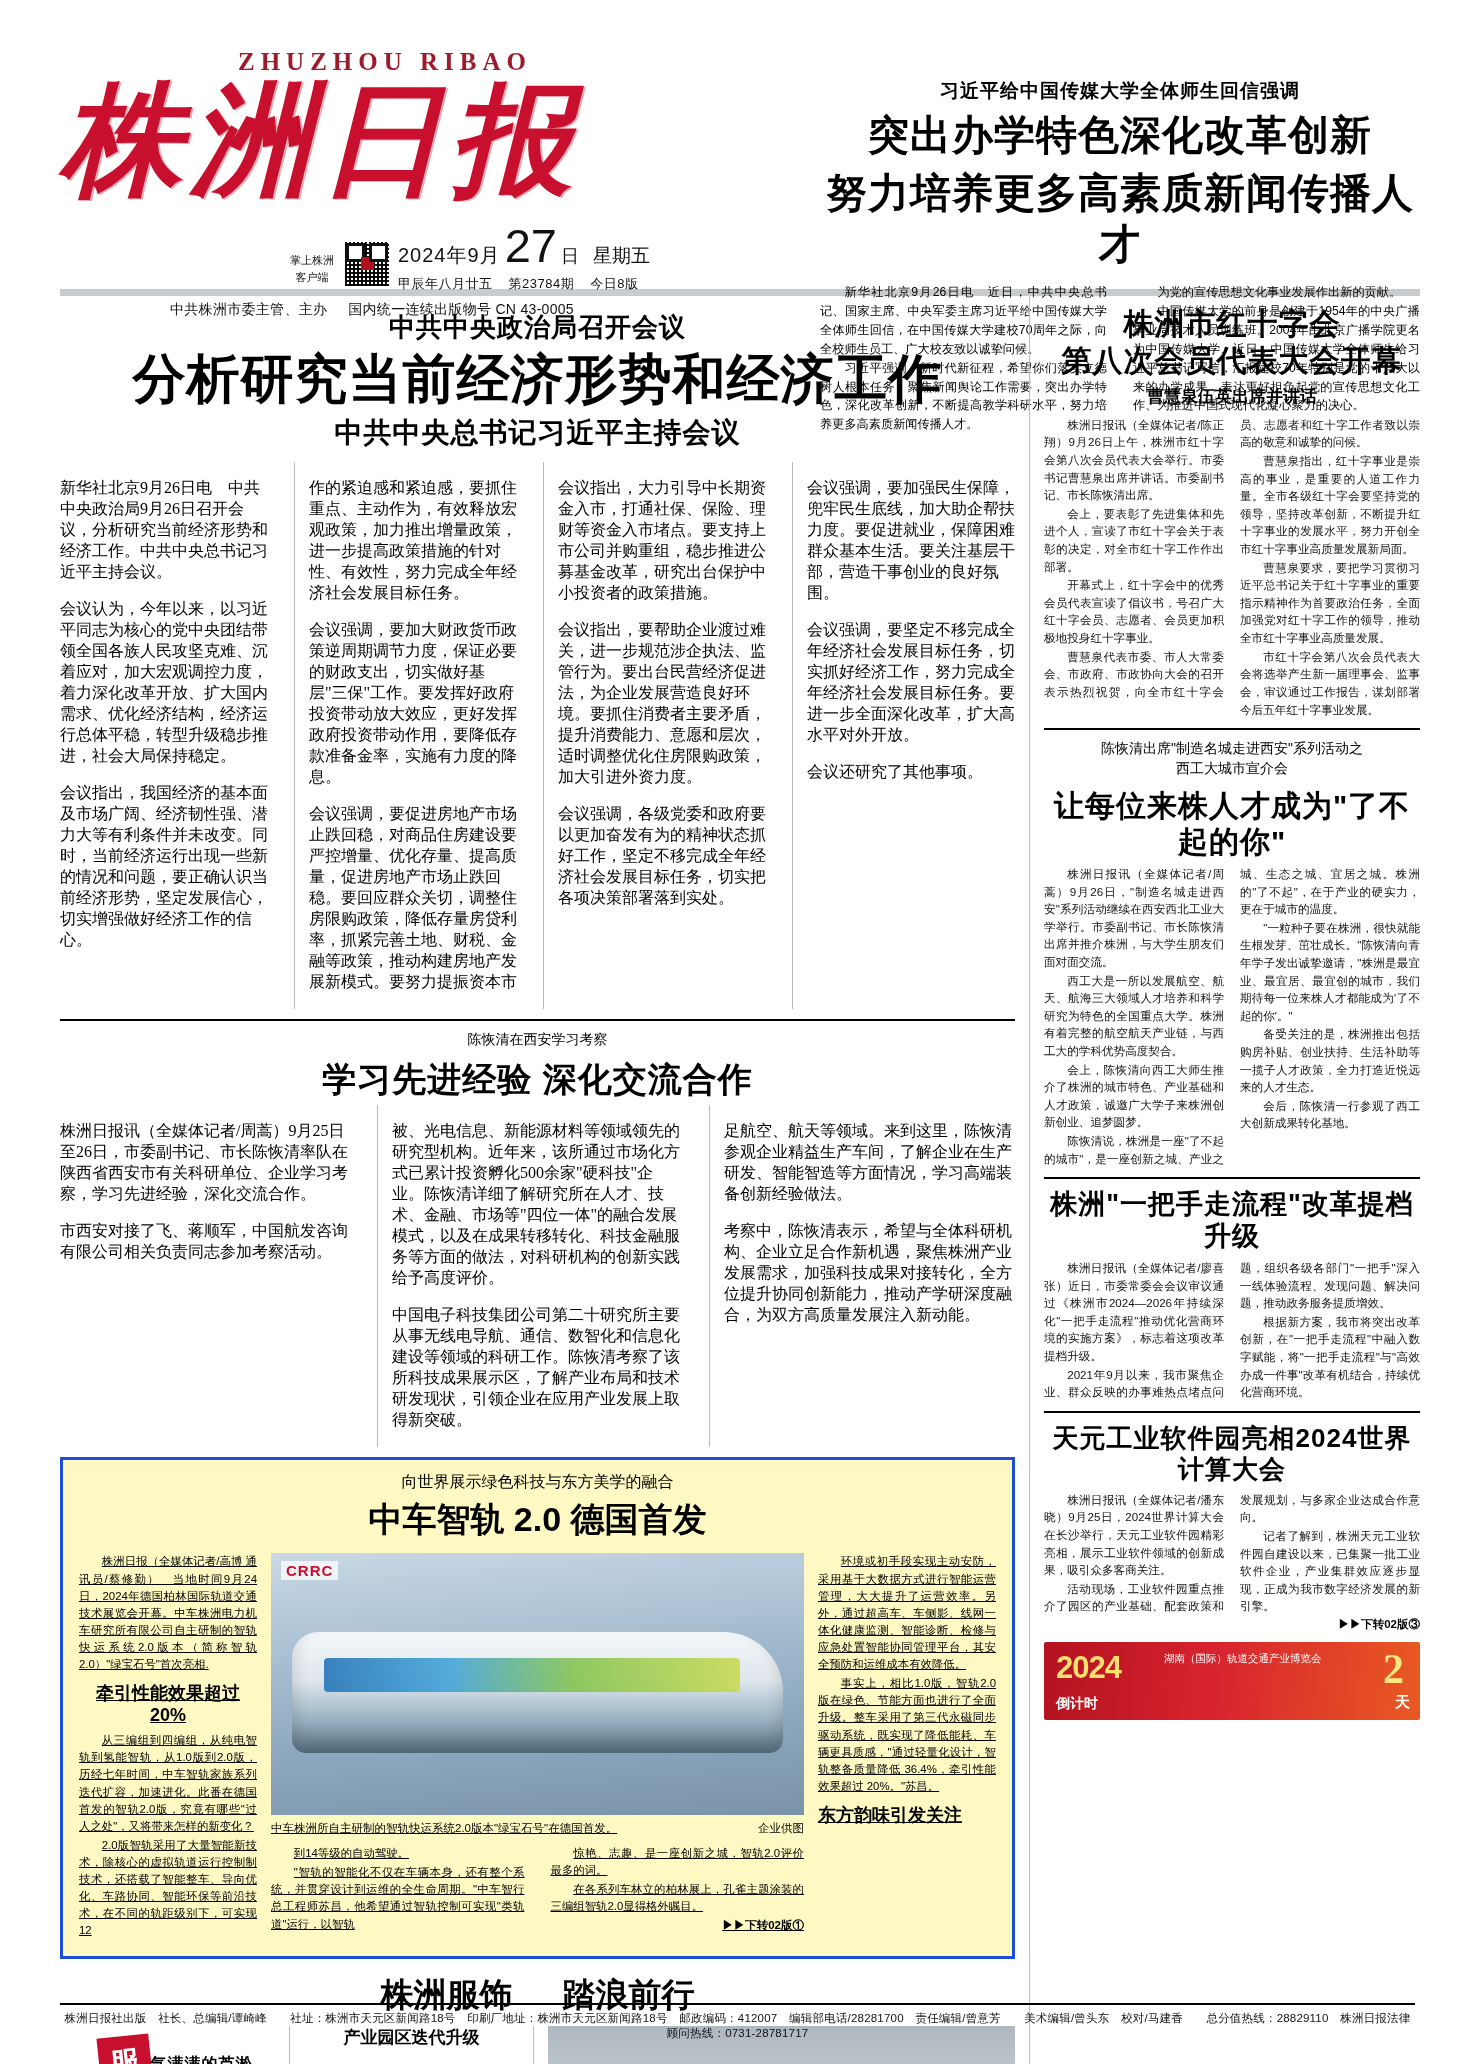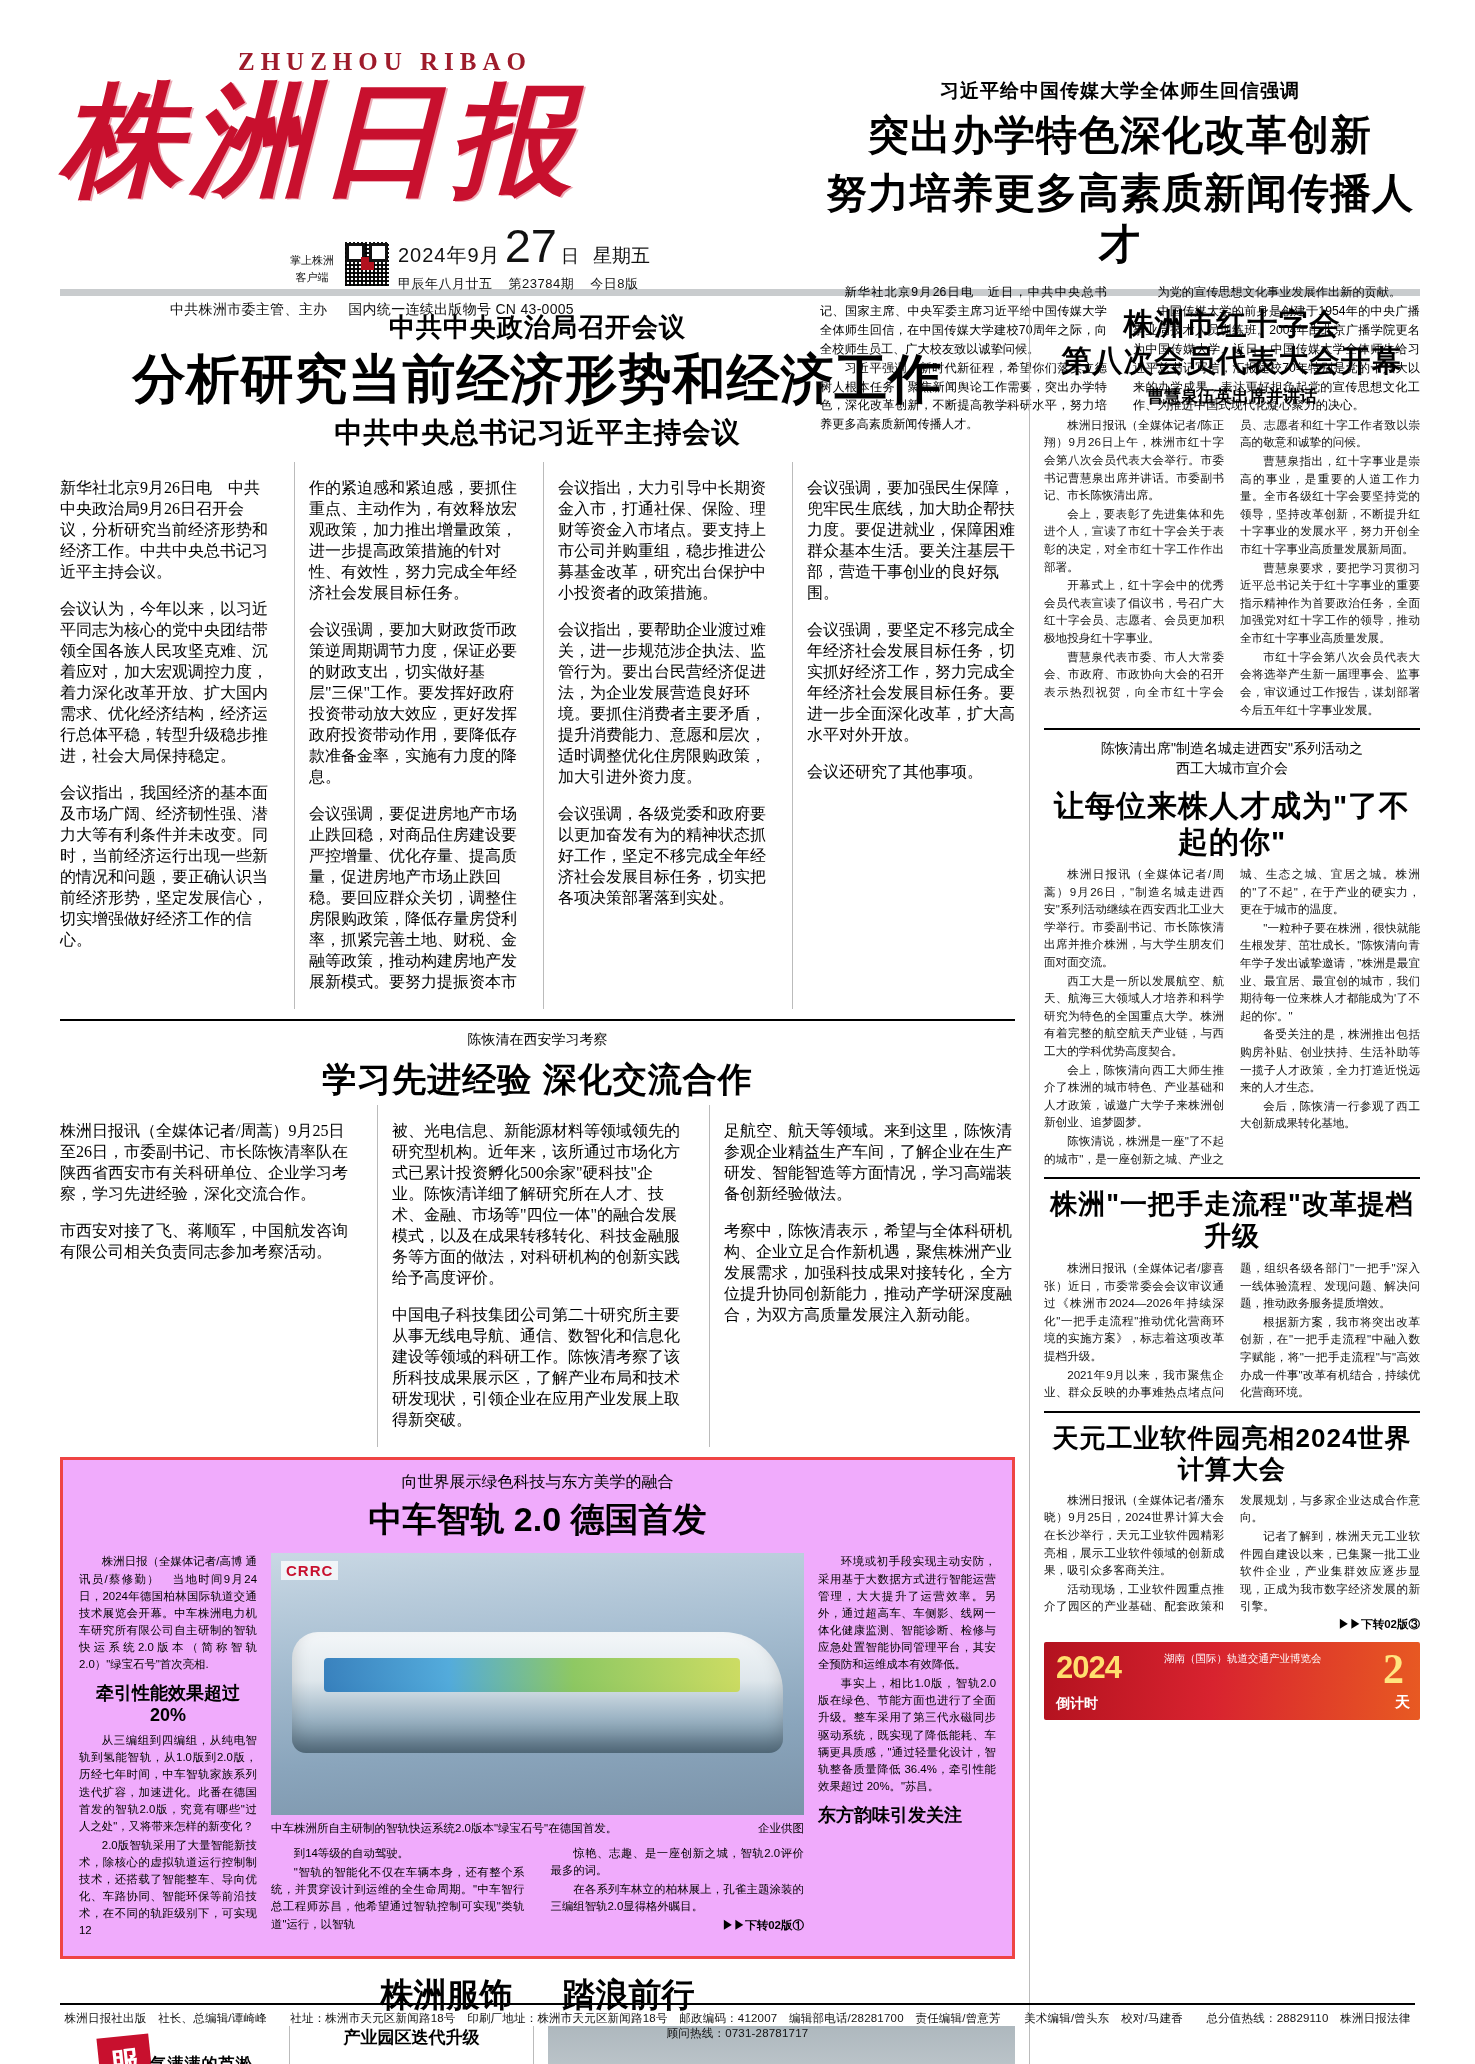--- a/index.html
+++ b/index.html
@@ -177,34 +177,34 @@
     text-align: justify;
     font-family:"Liberation Sans", sans-serif;
     color:#111;
   }
   .c2 { column-count: 2; }
 
   .hr-blk { height:2px; background:#000; margin:10px 0; }
 
   
   .feature {
-    border: 3px solid #ef4444;
+    border: 3px solid #1d4ed8;
     padding: 12px 16px 14px;
     margin: 10px 0 0;
-    background: #f0abfc;
+    background: #fef9c3;
   }
   .feat-kick {
     font-family:"Liberation Sans", sans-serif;
     text-align:center; font-size: 16px; margin-bottom: 4px;
   }
   .feat-head {
     font-family:"Liberation Sans", sans-serif;
     text-align:center; font-size: 34px; font-weight: 900; margin-bottom: 10px;
   }
-  .feat-grid { display:flex; gap:14px; }
+  .feat-grid { display:flex; gap:14px;text-decoration:underline; }
   .feat-col { flex: 0 0 178px; }
   .feat-mid { flex: 1 1 auto; }
   .feat-col p, .feat-mid p {
     font-size: 11.4px; line-height:1.5; text-indent:2em; margin:0 0 2px;
     font-family:"Liberation Sans", sans-serif; text-align: justify;
   }
   .feat-sub {
     font-family:"Liberation Sans", sans-serif;
     font-weight:800; font-size: 18px; margin: 8px 0 6px; text-align:center;
   }

